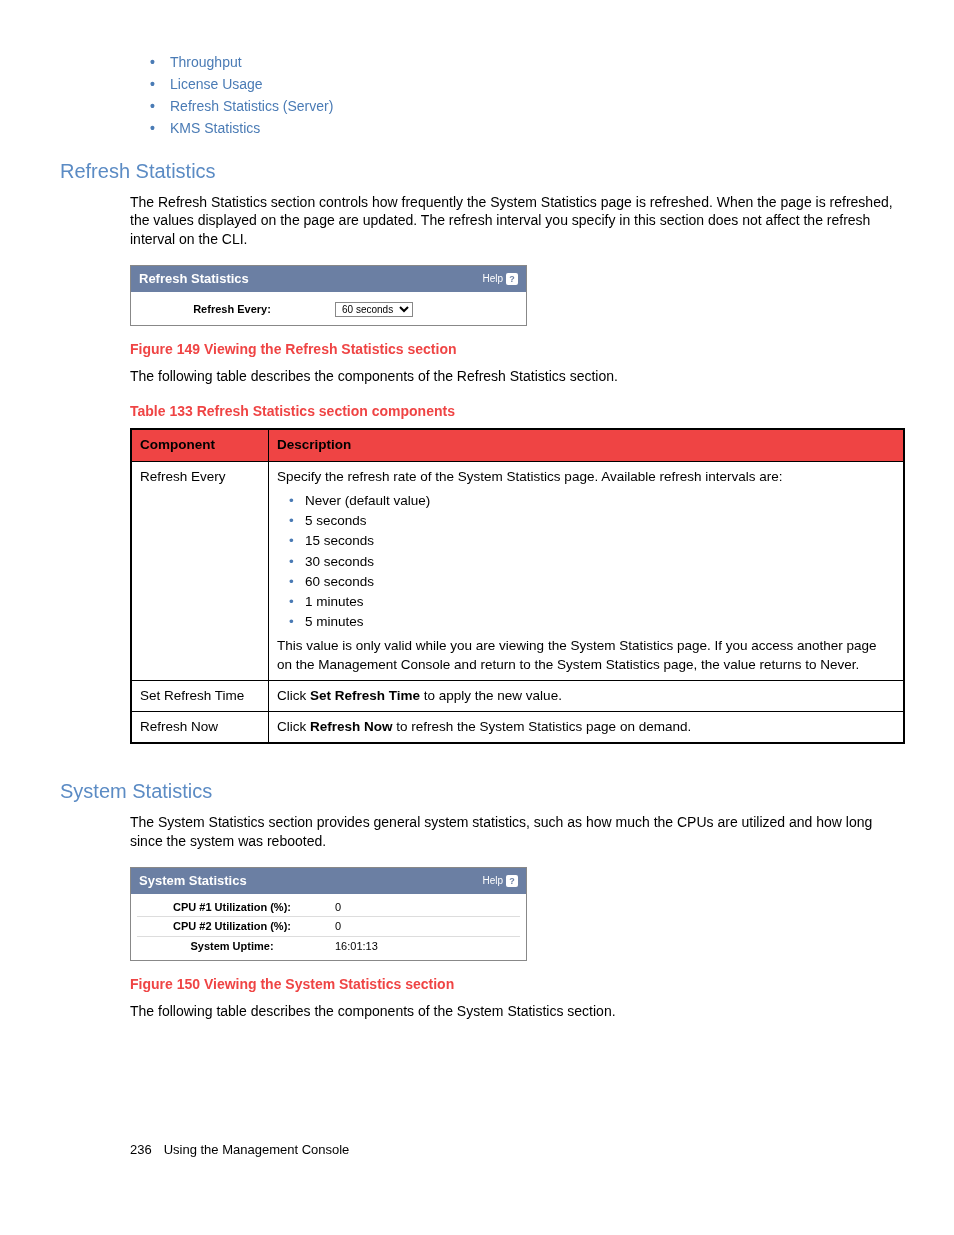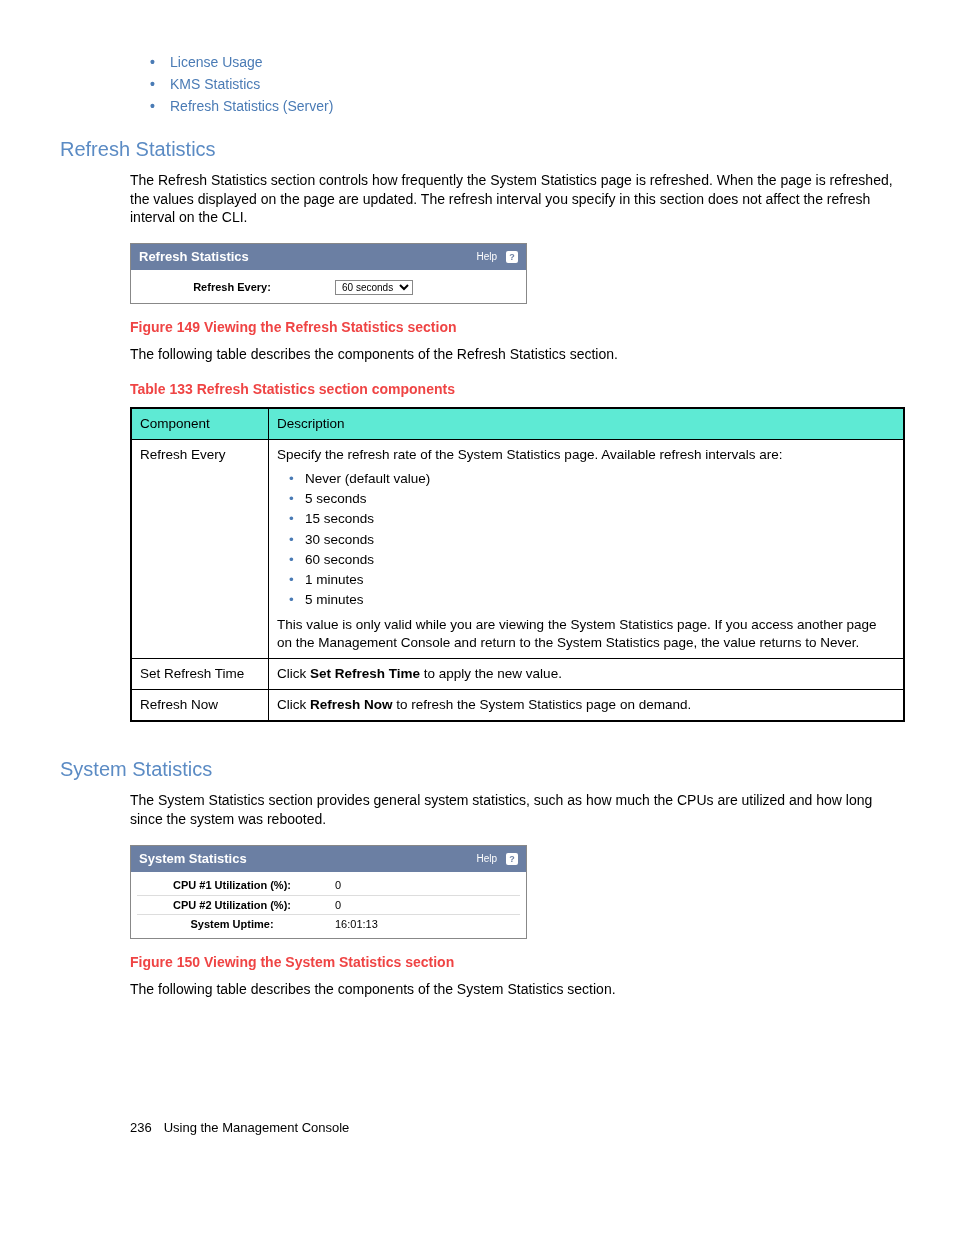--- a/index.html
+++ b/index.html
@@ -53,21 +53,21 @@
     display: flex;
     justify-content: space-between;
     align-items: center;
     font-size: 13px;
   }
   .ui-panel-header .help {
     font-size: 10px;
     font-weight: normal;
     display: flex;
     align-items: center;
-    gap: 9px;
+    gap: 3px;
   }
   .help-icon {
     display: inline-block;
     width: 12px;
     height: 12px;
     background: #fff;
     color: #6b7fa3;
     text-align: center;
     line-height: 12px;
     font-size: 9px;
@@ -124,22 +124,22 @@
     border: 2px solid #000;
   }
   table.comp-table th, table.comp-table td {
     border: 1px solid #000;
     padding: 6px 8px;
     text-align: left;
     vertical-align: top;
     font-size: 13.5px;
   }
   table.comp-table th {
-    font-weight: normal;
-    background: #5eead4;
+    font-weight: bold;
+    background: #ef4444;
   }
   td .inner-list {
     list-style: none;
     padding: 0;
     margin: 6px 0 6px 12px;
   }
   td .inner-list li {
     margin: 2px 0;
   }
   td .inner-list li::before {
@@ -156,23 +156,24 @@
   }
   .footer .pgnum {
     display: inline-block;
     width: 30px;
   }
 </style>
 </head>
 <body>
 
 <ul class="top-list">
+  <li>Throughput</li>
   <li>License Usage</li>
+  <li>Refresh Statistics (Server)</li>
   <li>KMS Statistics</li>
-  <li>Refresh Statistics (Server)</li>
 </ul>
 
 <h2 class="section-heading">Refresh Statistics</h2>
 <div class="body-text">The Refresh Statistics section controls how frequently the System Statistics page is refreshed. When the page is refreshed, the values displayed on the page are updated. The refresh interval you specify in this section does not affect the refresh interval on the CLI.</div>
 
 <div class="ui-panel">
   <div class="ui-panel-header">
     <span>Refresh Statistics</span>
     <span class="help">
       <span>Help</span>

